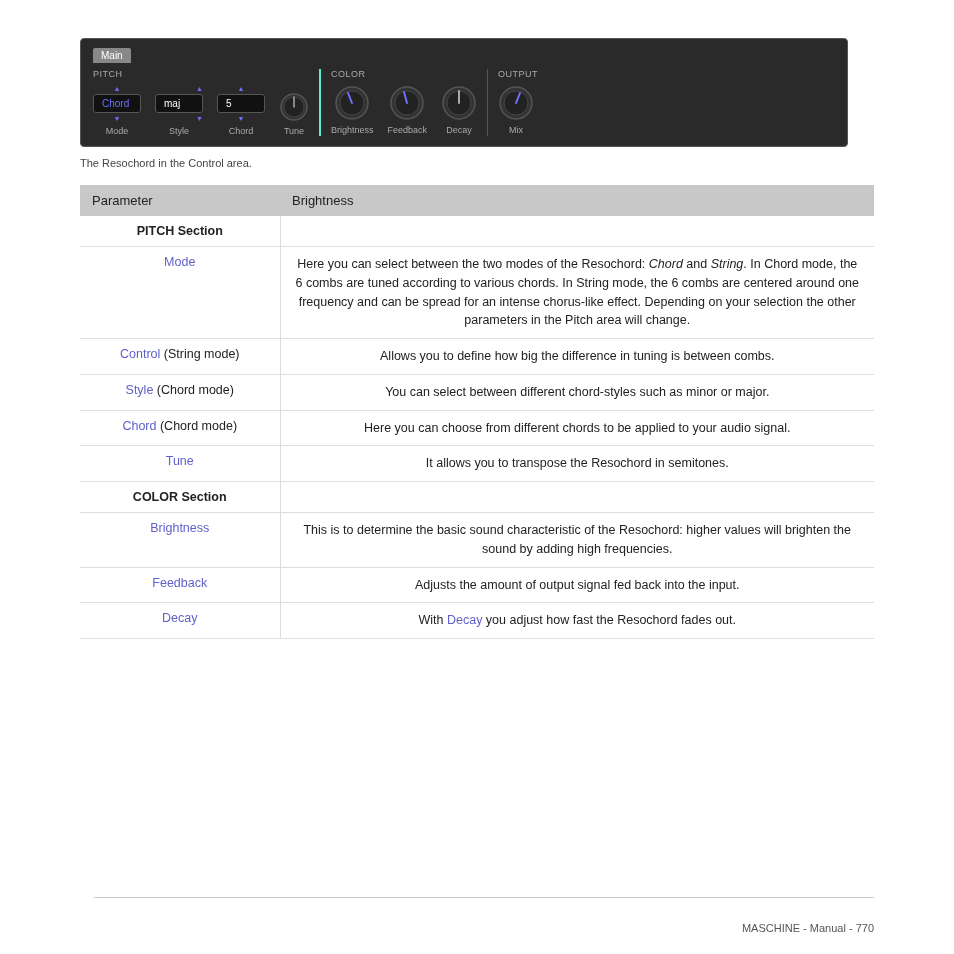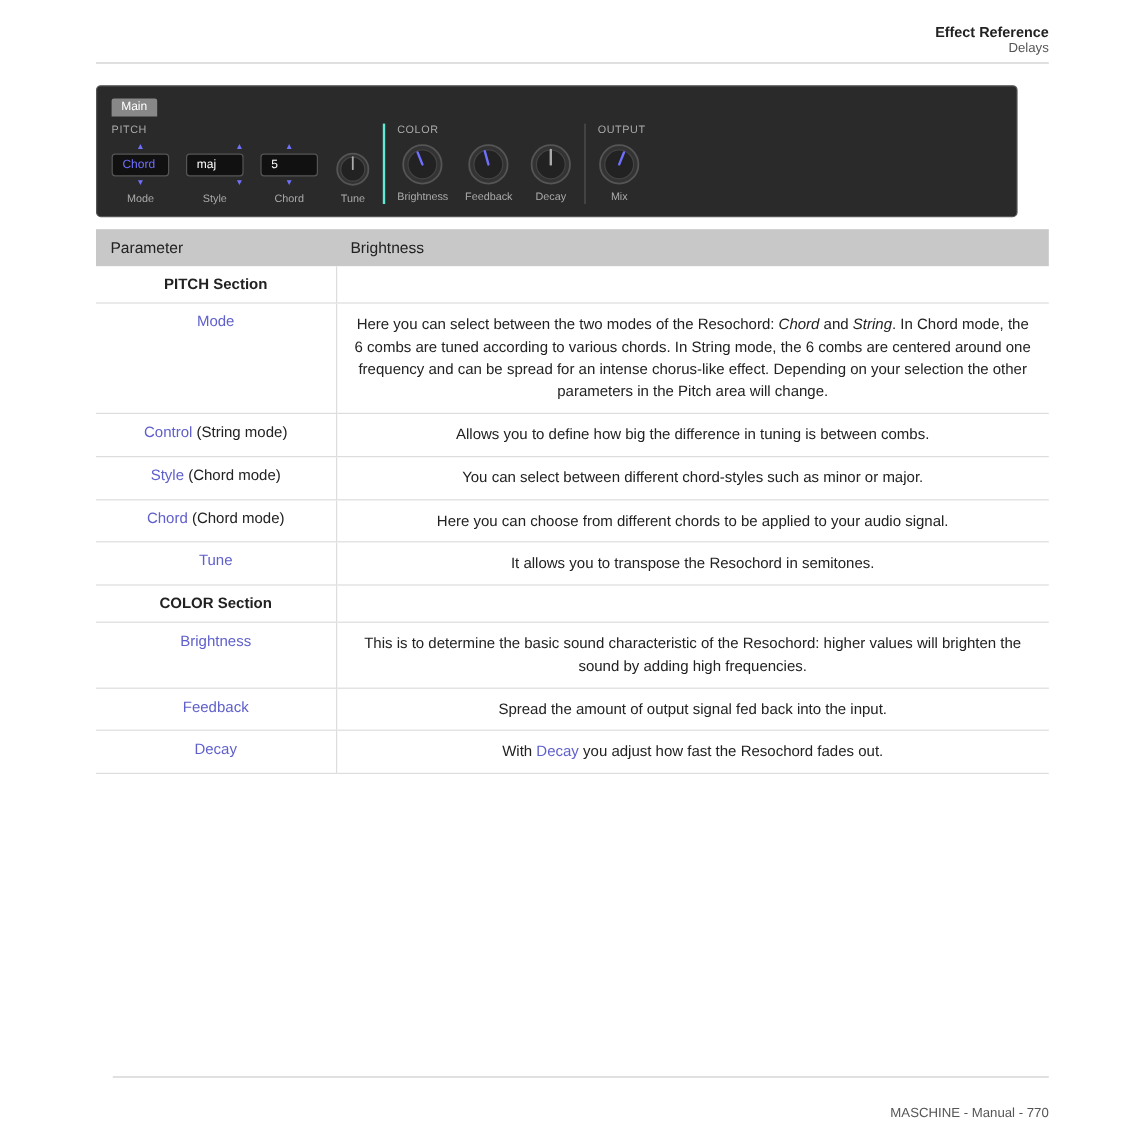--- a/index.html
+++ b/index.html
@@ -185,24 +185,20 @@
       padding-top: 24px;
       font-size: 11px;
       color: #555;
     }
   </style>
 </head>
 <body>
 
 <div class="page-wrapper">
 
-  <div class="header">
-    <div class="header-title">Effect Reference</div>
-    <div class="header-subtitle">Delays</div>
-  </div>
 
   <div class="plugin-area">
     <div class="plugin-tab">Main</div>
     <div class="plugin-sections">
 
       <div class="pitch-section">
         <div class="section-header">PITCH</div>
         <div class="knobs-row">
 
           <div class="knob-group">
@@ -293,20 +289,21 @@
               <path d="M18 18 L22 8" stroke="#7070ff" stroke-width="2" stroke-linecap="round"></path>
             </svg>
             <div class="knob-label">Mix</div>
           </div>
         </div>
       </div>
 
     </div>
   </div>
 
+  <div class="caption">The Resochord in the Control area.</div>
 
   <table>
     <thead>
       <tr>
         <th>Parameter</th>
         <th>Brightness</th>
       </tr>
     </thead>
     <tbody>
 
@@ -347,21 +344,21 @@
         <td></td>
       </tr>
 
       <tr>
         <td><span class="param-link">Brightness</span></td>
         <td class="desc-text">This is to determine the basic sound characteristic of the Resochord: higher values will brighten the sound by adding high frequencies.</td>
       </tr>
 
       <tr>
         <td><span class="param-link">Feedback</span></td>
-        <td class="desc-text">Spread the amount of output signal fed back into the input.</td>
+        <td class="desc-text">Adjusts the amount of output signal fed back into the input.</td>
       </tr>
 
       <tr>
         <td><span class="param-link">Decay</span></td>
         <td class="desc-text">With <span class="param-link">Decay</span> you adjust how fast the Resochord fades out.</td>
       </tr>
     </tbody>
   </table>
 
 </div>

